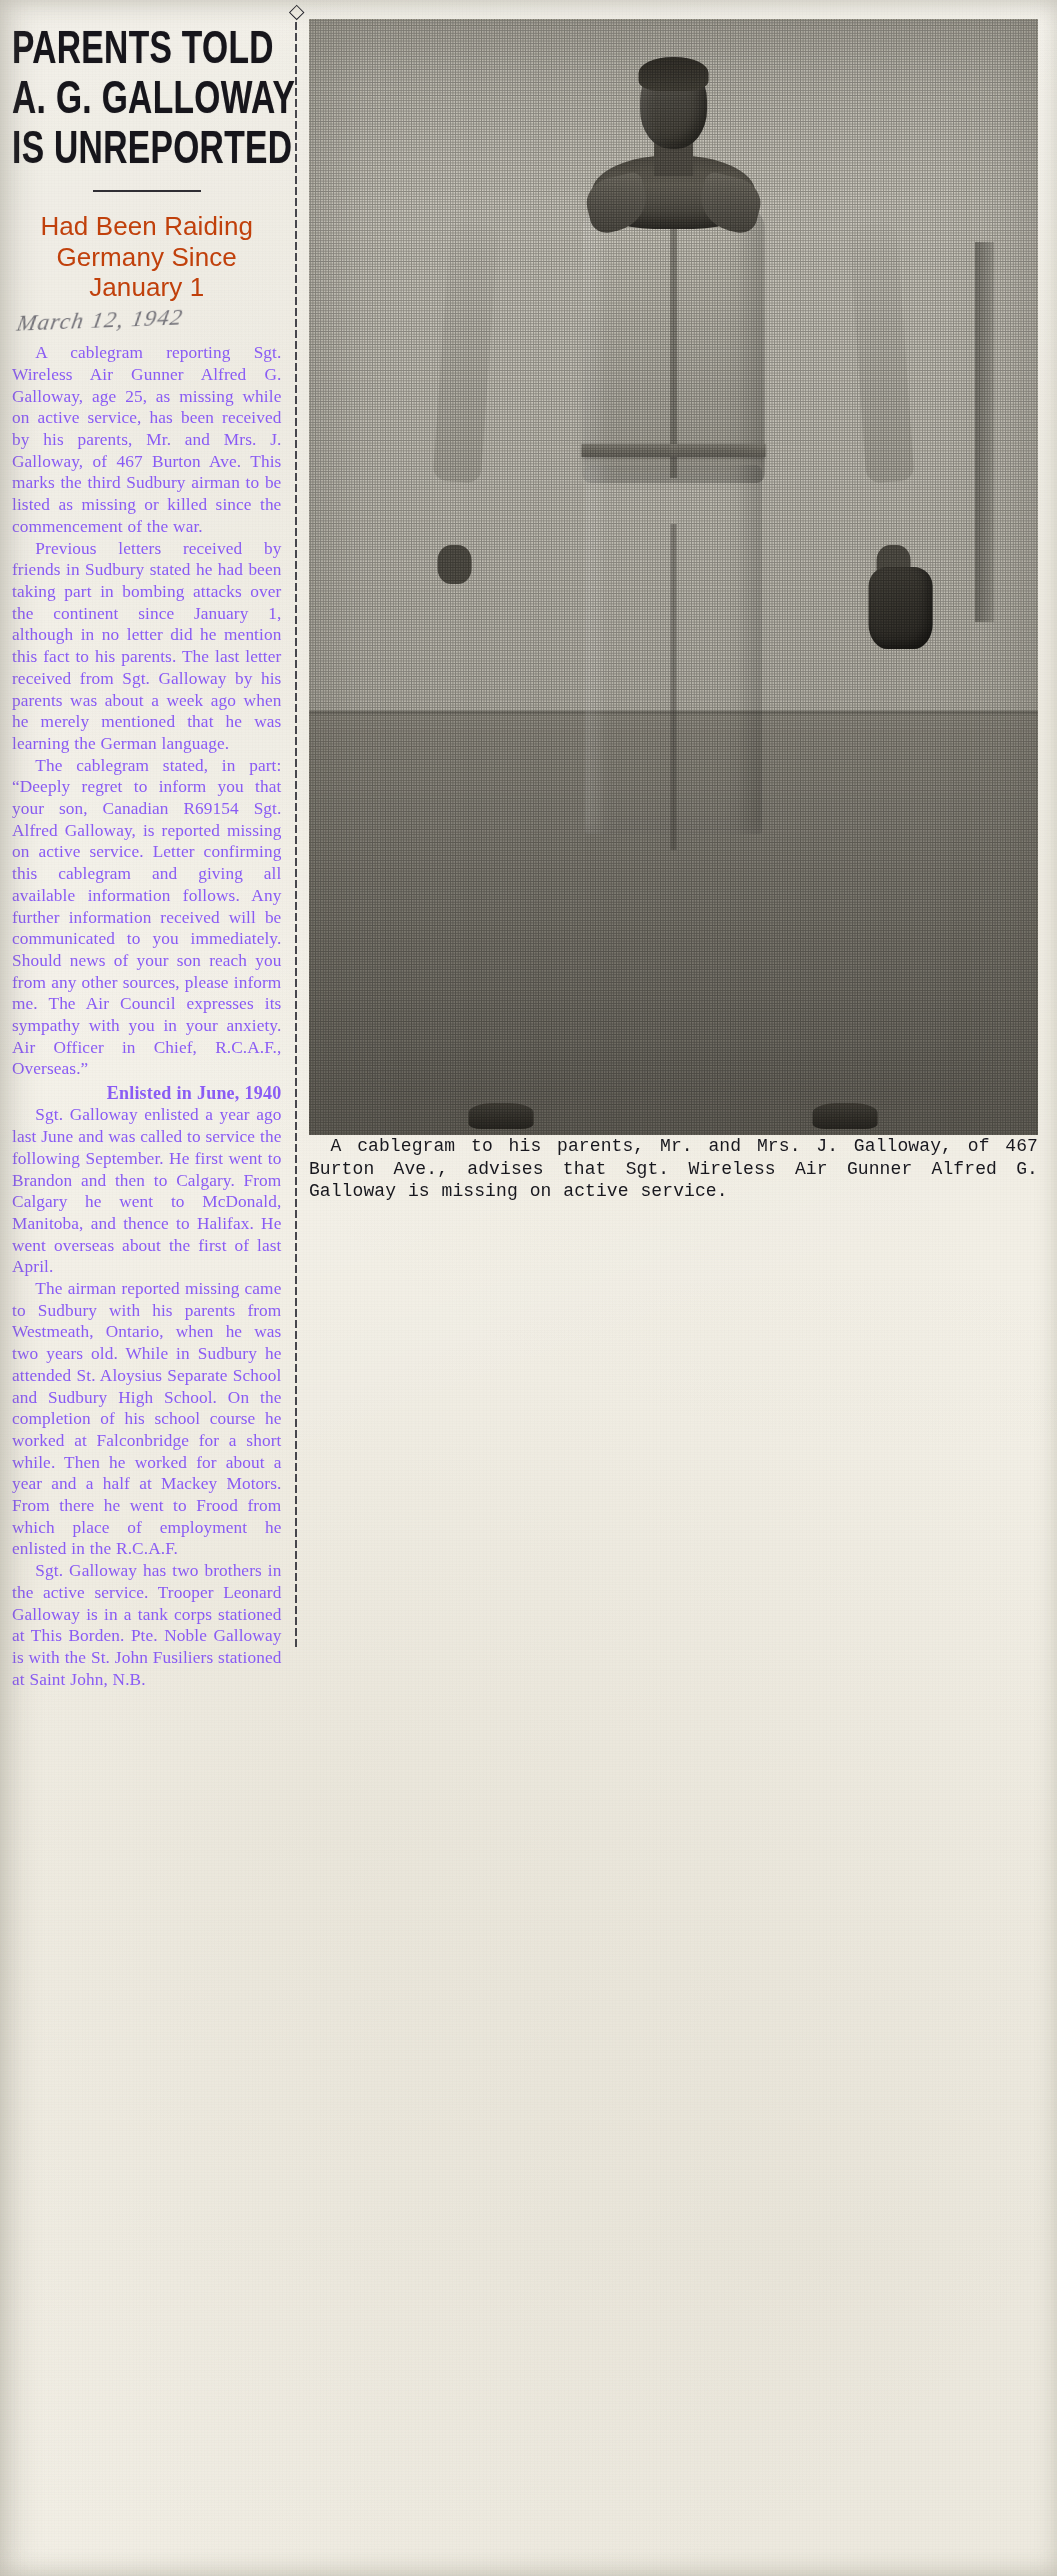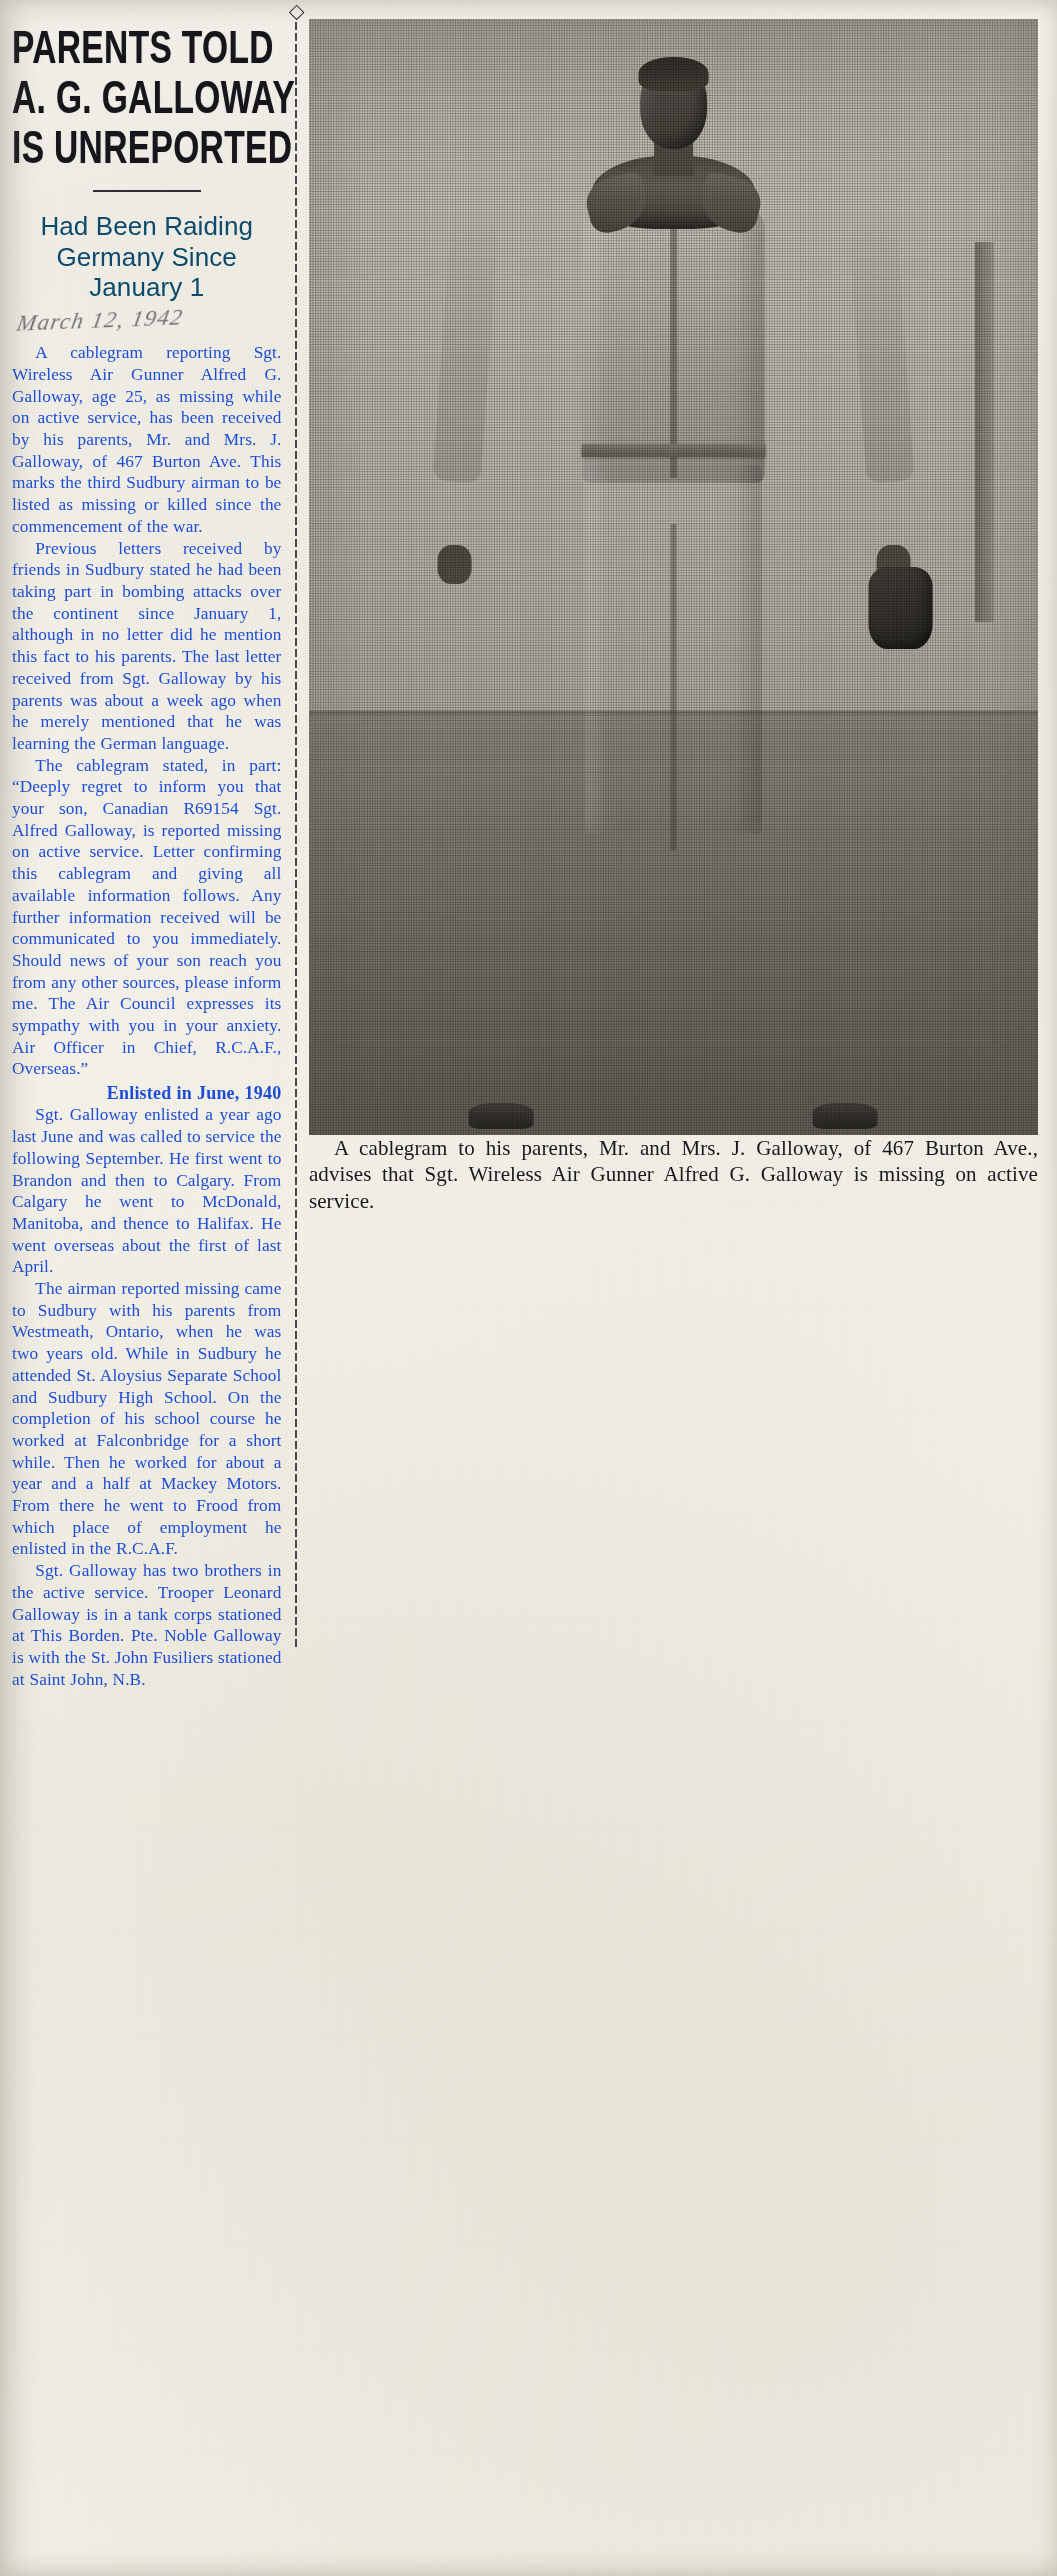--- a/index.html
+++ b/index.html
@@ -58,21 +58,21 @@
     margin:22px auto 19px auto;
     opacity:.9;
   }
 
   .subhead{
     font-family:"Liberation Sans",sans-serif;
     font-weight:400;
     font-size:26px;
     line-height:1.17;
     text-align:center;
-    color:#0c4a6e;
+    color:#c2410c;
     letter-spacing:0.1px;
   }
   .subhead span{display:block;}
 
   .hand{
     font-family:"Liberation Serif",serif;
     font-style:italic;
     font-size:23px;
     color:#2a2a3a;
     transform:skewX(-12deg) rotate(-2.2deg);
@@ -82,21 +82,21 @@
     letter-spacing:1.3px;
     white-space:nowrap;
     filter:blur(0.2px);
   }
 
   .body{
     margin-top:5.2px;
     font-family:"Liberation Serif",serif;
     font-size:17.3px;
     line-height:1.255;
-    color:#1d4ed8;
+    color:#8b5cf6;
     text-align:justify;
     text-justify:inter-word;
     -webkit-hyphens:none;hyphens:none;
     letter-spacing:0.1px;
     word-spacing:0.4px;
   }
   .body p{margin:0;text-indent:1.35em;}
   .body .xh{
     display:block;text-indent:0;text-align:right;
     font-weight:700;font-size:18px;
@@ -244,22 +244,22 @@
     box-shadow:inset 0 0 77px rgba(90,86,78,.35);
   }
 
   .capTitle{
     font-family:"Liberation Serif",serif;
     font-weight:700;font-size:23px;
     text-align:center;color:#18181f;
     margin:15.5px 0 5.2px 0;letter-spacing:0.2px;
   }
   .capBody{
-    font-family:Liberation Serif, serif;
-    font-size:21px;line-height:1.26;color:#18181f;
+    font-family:Liberation Mono, monospace;
+    font-size:18px;line-height:1.26;color:#18181f;
     text-align:justify;letter-spacing:0.1px;word-spacing:0.9px;
   }
   .capBody p{margin:0;text-indent:1.2em;}
 
   
   .edgeshade{
     position:absolute;inset:0;z-index:7;pointer-events:none;
     box-shadow:inset 0 0 22px rgba(120,114,100,.28),
                inset 15.5px 0 29px rgba(130,124,108,.20);
   }

